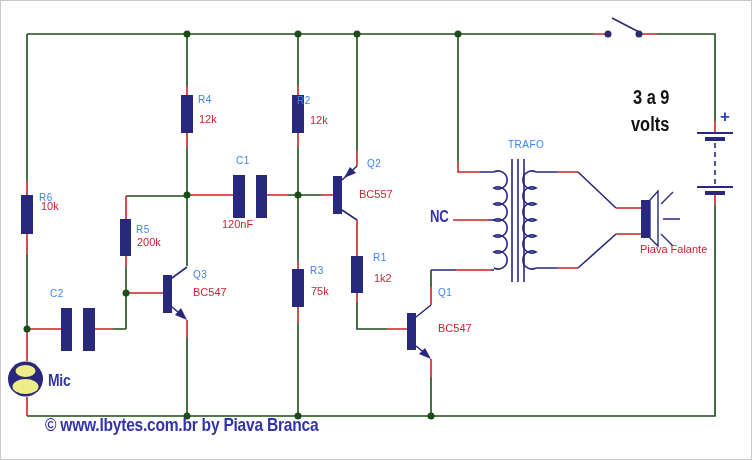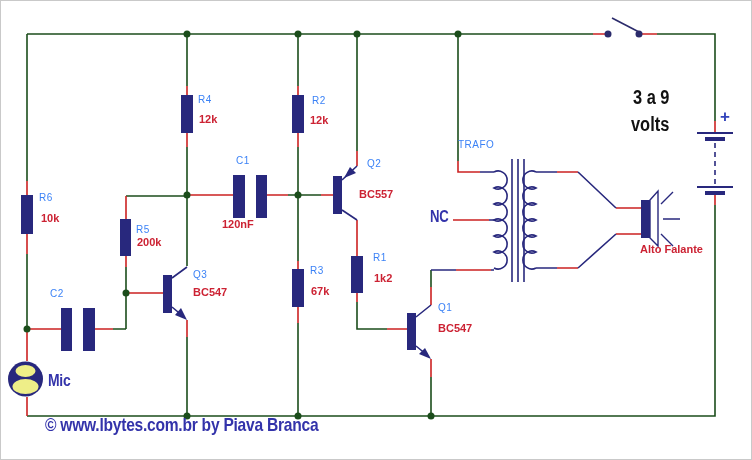--- a/index.html
+++ b/index.html
@@ -4,21 +4,21 @@
 <style>
   html,body{margin:0;padding:0;background:#fff;}
   .canvas{
     position:relative;width:752px;height:460px;background:#ffffff;
     box-sizing:border-box;border:1px solid #c9c9c9;overflow:hidden;
     font-family:"Liberation Sans",sans-serif;
   }
   svg{position:absolute;left:0;top:0;}
   .lbl{position:absolute;white-space:nowrap;line-height:1;}
   .clabel{font-size:10px;color:#3b82f6;letter-spacing:0.5px;}
-  .vlabel{font-size:11px;font-weight:bold;color:#cc2233;}
+  .vlabel{font-size:11px;font-weight:normal;color:#cc2233;}
   .blabel{font-weight:bold;color:#3333aa;transform:scaleX(0.82);transform-origin:left top;letter-spacing:-0.3px;}
   .blk{font-weight:bold;color:#111111;transform:scaleX(0.82);transform-origin:left top;font-size:20px;}
   .plus{font-size:17px;font-weight:bold;color:#3344bb;}
 </style>
 </head>
 <body>
 
 <div class="canvas">
 
   <svg width="752" height="460" viewBox="0 0 752 460">
@@ -140,56 +140,56 @@
     <g>
       <circle cx="24.5" cy="378" r="17.5" fill="#28287d"></circle>
       <ellipse cx="24.5" cy="370" rx="10" ry="6" fill="#eeee88"></ellipse>
       <ellipse cx="24.5" cy="385.5" rx="13" ry="7.5" fill="#eeee88"></ellipse>
     </g>
   </svg>
 
   <div class="lbl clabel" style="left:197px;top:94px">R4</div>
   <div class="lbl vlabel" style="left:198px;top:113px">12k</div>
 
-  <div class="lbl clabel" style="left:311px;top:95px">R2</div>
+  <div class="lbl clabel" style="left:296px;top:95px">R2</div>
   <div class="lbl vlabel" style="left:309px;top:114px">12k</div>
 
   <div class="lbl clabel" style="left:38px;top:192px">R6</div>
-  <div class="lbl vlabel" style="left:40px;top:212px">10k</div>
+  <div class="lbl vlabel" style="left:40px;top:200px">10k</div>
 
   <div class="lbl clabel" style="left:135px;top:224px">R5</div>
   <div class="lbl vlabel" style="left:136px;top:236px">200k</div>
 
   <div class="lbl clabel" style="left:309px;top:265px">R3</div>
-  <div class="lbl vlabel" style="left:310px;top:285px">67k</div>
+  <div class="lbl vlabel" style="left:310px;top:285px">75k</div>
 
   <div class="lbl clabel" style="left:372px;top:252px">R1</div>
   <div class="lbl vlabel" style="left:373px;top:272px">1k2</div>
 
   <div class="lbl clabel" style="left:235px;top:155px">C1</div>
   <div class="lbl vlabel" style="left:221px;top:218px">120nF</div>
 
   <div class="lbl clabel" style="left:49px;top:288px">C2</div>
 
   <div class="lbl clabel" style="left:192px;top:269px">Q3</div>
   <div class="lbl vlabel" style="left:192px;top:286px">BC547</div>
 
   <div class="lbl clabel" style="left:366px;top:158px">Q2</div>
   <div class="lbl vlabel" style="left:358px;top:188px">BC557</div>
 
-  <div class="lbl clabel" style="left:437px;top:302px">Q1</div>
+  <div class="lbl clabel" style="left:437px;top:287px">Q1</div>
   <div class="lbl vlabel" style="left:437px;top:322px">BC547</div>
 
-  <div class="lbl clabel" style="left:457px;top:139px">TRAFO</div>
+  <div class="lbl clabel" style="left:507px;top:139px">TRAFO</div>
 
   <div class="lbl blabel" style="left:429px;top:208px;font-size:16px">NC</div>
 
   <div class="lbl blabel" style="left:47px;top:371px;font-size:17px">Mic</div>
 
-  <div class="lbl vlabel" style="left:639px;top:243px">Alto Falante</div>
+  <div class="lbl vlabel" style="left:639px;top:243px">Piava Falante</div>
 
   <div class="lbl plus" style="left:719px;top:107px">+</div>
 
   <div class="lbl blk" style="left:632px;top:86px">3 a 9</div>
   <div class="lbl blk" style="left:630px;top:113px">volts</div>
 
   <div class="lbl blabel" style="left:44px;top:414px;font-size:19px">© www.lbytes.com.br by Piava Branca</div>
 
 </div>
 

